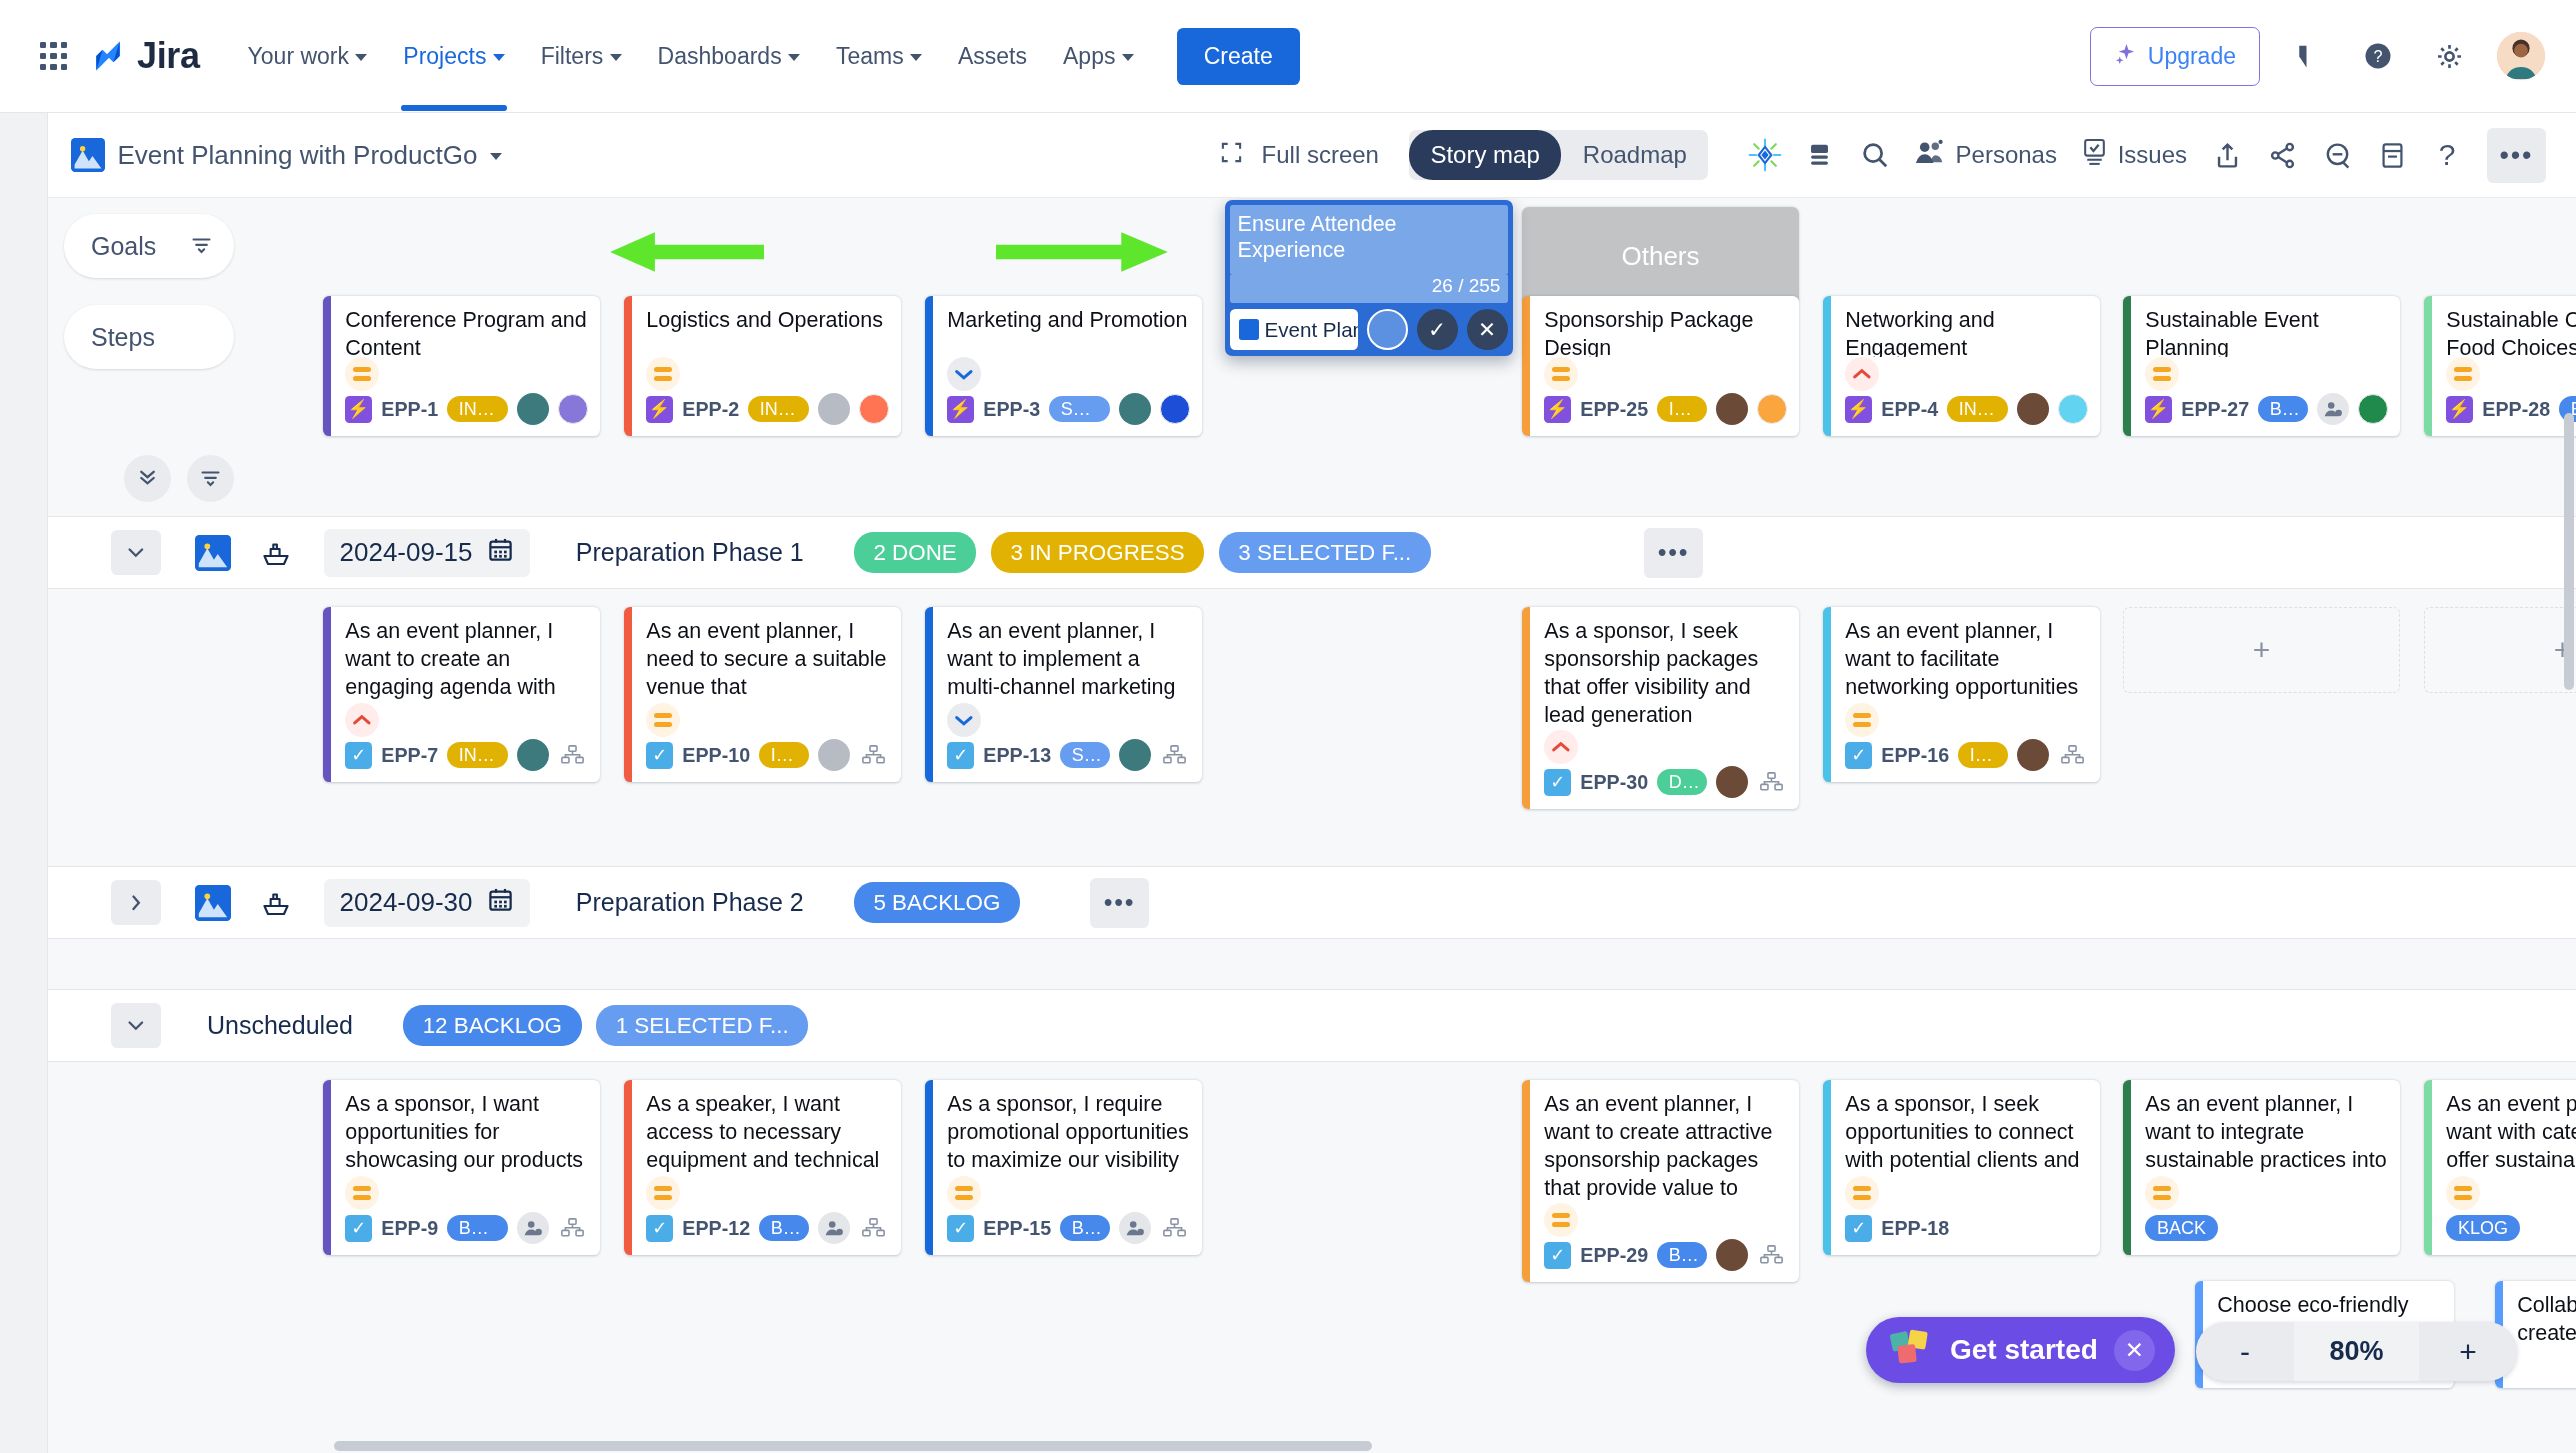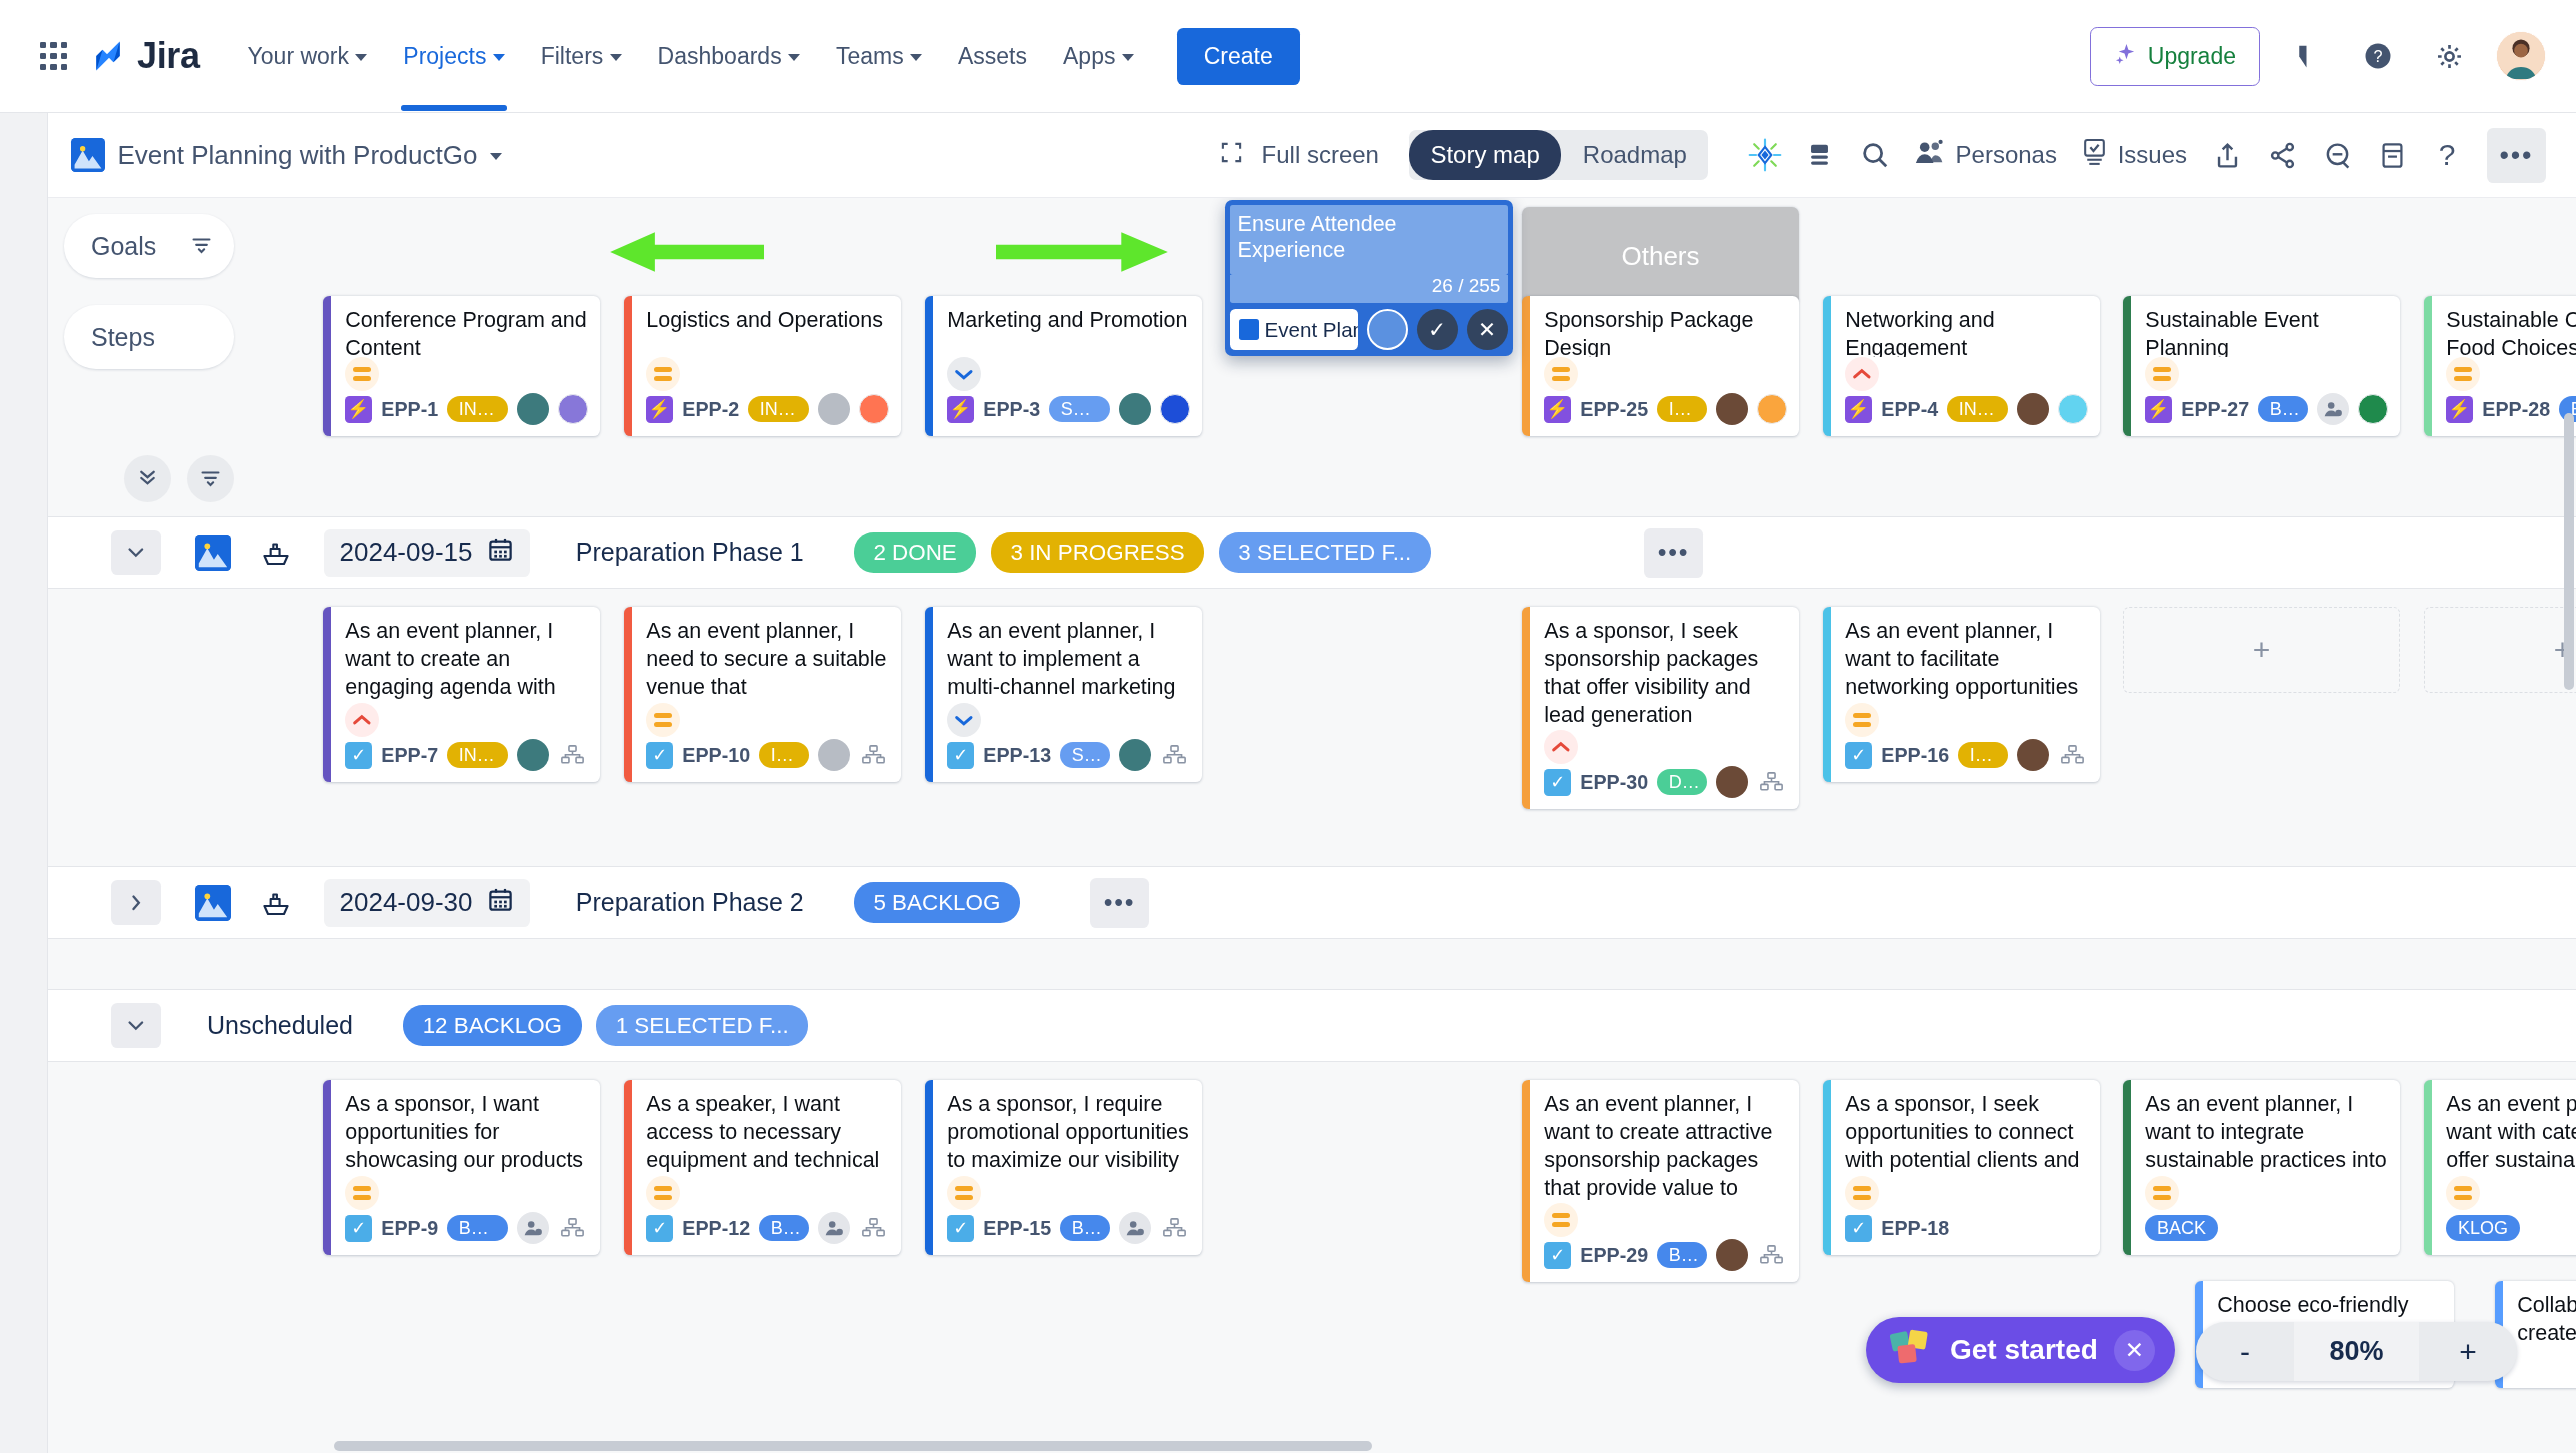--- a/index.html
+++ b/index.html
@@ -37,21 +37,21 @@
     background:#1868db;border-radius:2.7px;
   }
   .caret{width:0;height:0;border-left:6.3px solid transparent;border-right:6.3px solid transparent;border-top:7.2px solid currentColor;margin-top:2.7px;}
   .create-btn{
     margin-left:25px;background:#1868db;color:#fff;font-size:23px;
     border-radius:6.3px;padding:0 27px;height:57px;display:flex;align-items:center;cursor:pointer;
   }
   .topnav-right{margin-left:auto;display:flex;align-items:center;gap:21.5px;}
   .upgrade-btn{
     display:flex;align-items:center;gap:10.7px;border:1.8px solid #8270db;border-radius:7.2px;
-    height:59px;padding:0 23px;color:#15803d;font-size:23px;cursor:pointer;background:#fff;
+    height:59px;padding:0 23px;color:#3b82f6;font-size:23px;cursor:pointer;background:#fff;
   }
   .search-box{
     display:flex;align-items:center;gap:14.3px;border:1.8px solid #8993a4;border-radius:7.2px;
     height:59px;width:358px;padding:0 19.7px;cursor:text;background:#fff;
   }
   .search-box .ph{color:#626f86;font-size:23px;}
   .icon-btn{width:50px;height:50px;display:flex;align-items:center;justify-content:center;border-radius:50%;cursor:pointer;color:#44546f;}
   .avatar-top{
     width:50px;height:50px;border-radius:50%;overflow:hidden;cursor:pointer;
     background:#f5d0b5;display:flex;align-items:flex-end;justify-content:center;border:1.8px solid #fff;

